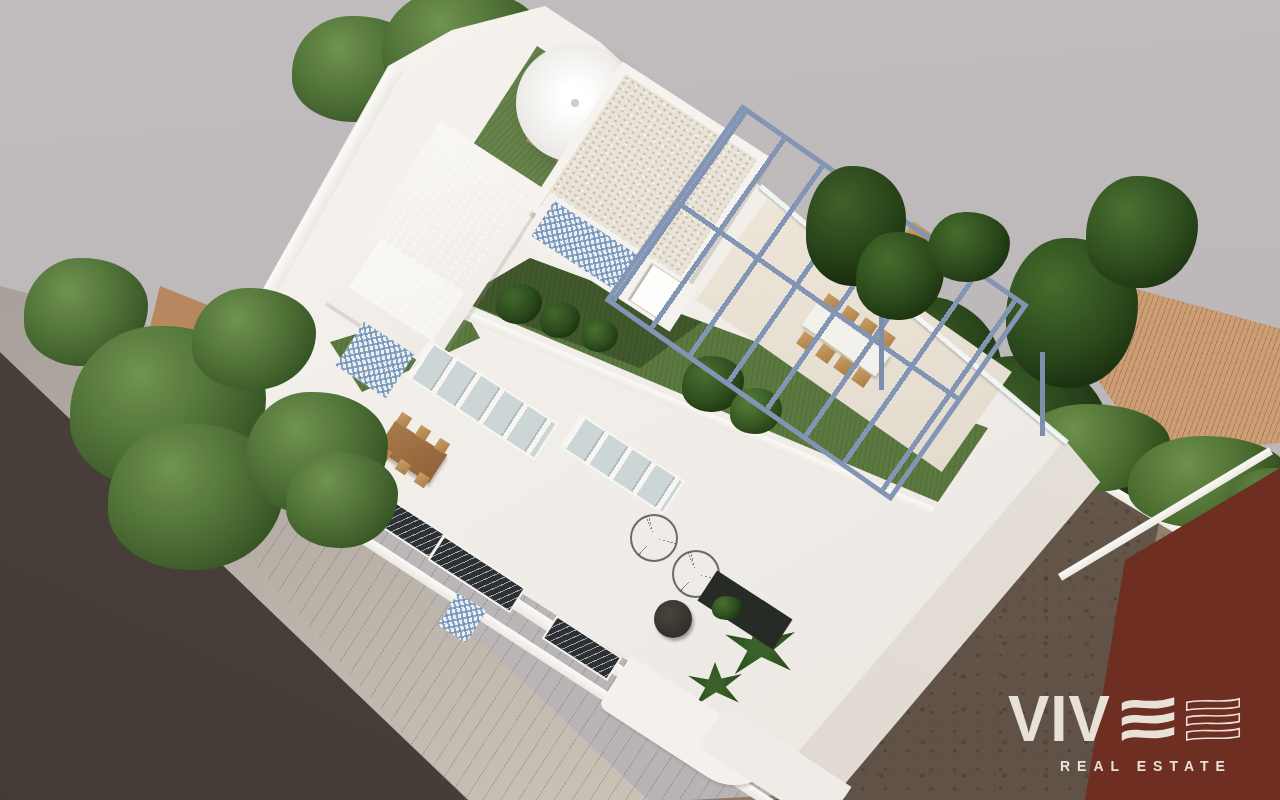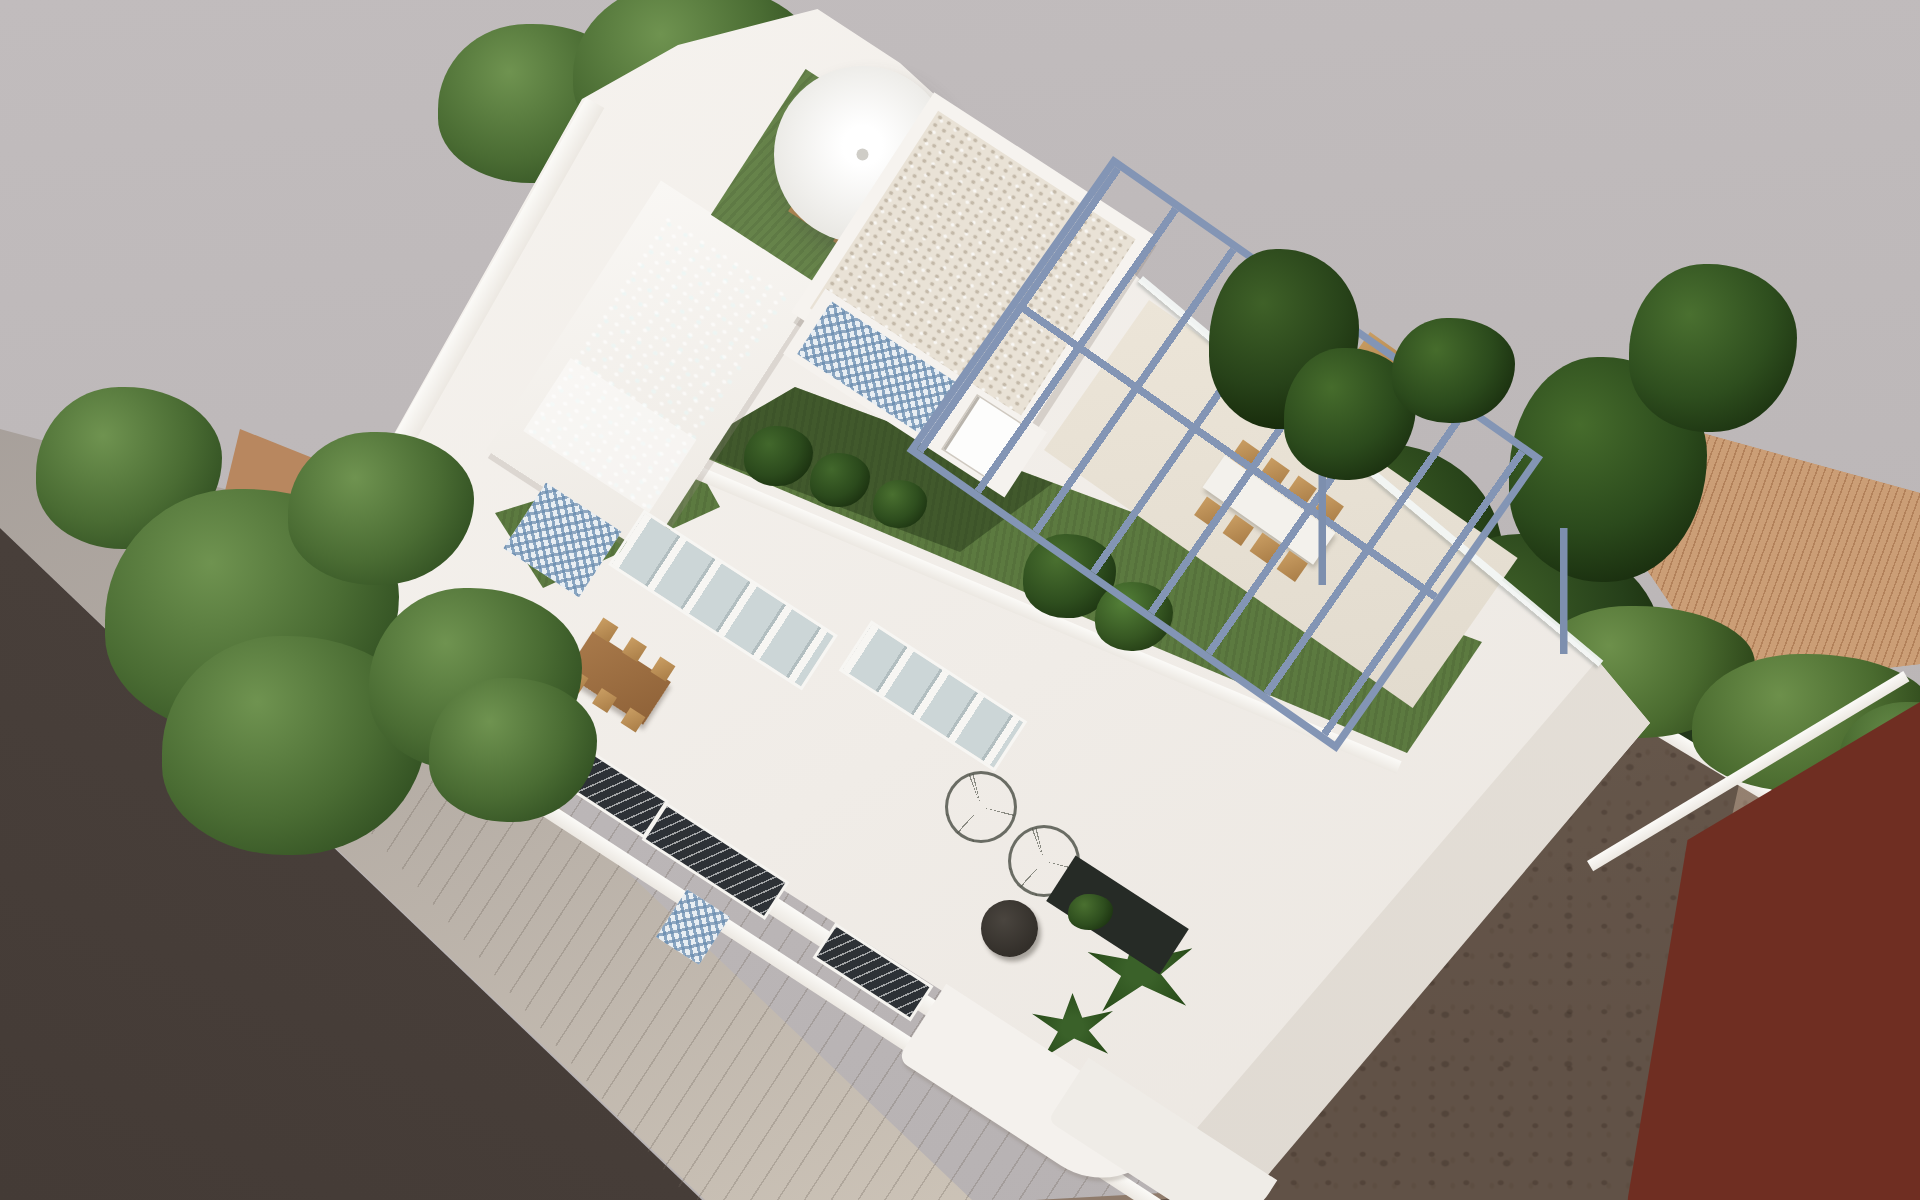--- a/index.html
+++ b/index.html
@@ -203,14 +203,30 @@
   <div class="tree" style="--h:#466c2c;--m:#2b4a1c;--l:#16290c;left:856px;top:232px;width:88px;height:88px;"></div>
   <div class="tree" style="--h:#466c2c;--m:#2b4a1c;--l:#16290c;left:928px;top:212px;width:82px;height:70px;"></div>
 
   <div class="tree" style="left:24px;top:258px;width:124px;height:108px;"></div>
   <div class="tree" style="left:70px;top:326px;width:196px;height:164px;"></div>
   <div class="tree" style="left:192px;top:288px;width:124px;height:102px;"></div>
   <div class="tree" style="left:108px;top:424px;width:176px;height:146px;"></div>
   <div class="tree" style="left:246px;top:392px;width:142px;height:122px;"></div>
   <div class="tree" style="left:286px;top:452px;width:112px;height:96px;"></div>
 
+  <div class="wm">
+    <div class="wm-row">
+      <span class="wm-brand">VIV</span>
+      <svg width="56" height="56" viewBox="0 0 64 56">
+        <path fill="#e8e1d8" d="M2 10 C 16 1, 30 13, 62 3 L 62 12 C 32 22, 18 9, 2 19 Z"></path>
+        <path fill="#e8e1d8" d="M2 27 C 16 18, 30 30, 62 20 L 62 29 C 32 39, 18 26, 2 36 Z"></path>
+        <path fill="#e8e1d8" d="M2 44 C 16 35, 30 47, 62 37 L 62 46 C 32 56, 18 43, 2 53 Z"></path>
+      </svg>
+      <svg width="56" height="56" viewBox="0 0 64 56">
+        <path fill="none" stroke="#e8e1d8" stroke-width="1.8" d="M2 9 C 20 4, 40 11, 62 5 L 62 14 C 40 19, 20 13, 2 18 Z"></path>
+        <path fill="none" stroke="#e8e1d8" stroke-width="1.8" d="M2 26 C 20 21, 40 28, 62 22 L 62 31 C 40 36, 20 30, 2 35 Z"></path>
+        <path fill="none" stroke="#e8e1d8" stroke-width="1.8" d="M2 43 C 20 38, 40 45, 62 39 L 62 48 C 40 53, 20 47, 2 52 Z"></path>
+      </svg>
+    </div>
+    <div class="wm-tag">REAL ESTATE</div>
+  </div>
 
 </div>
 
 </body></html>

